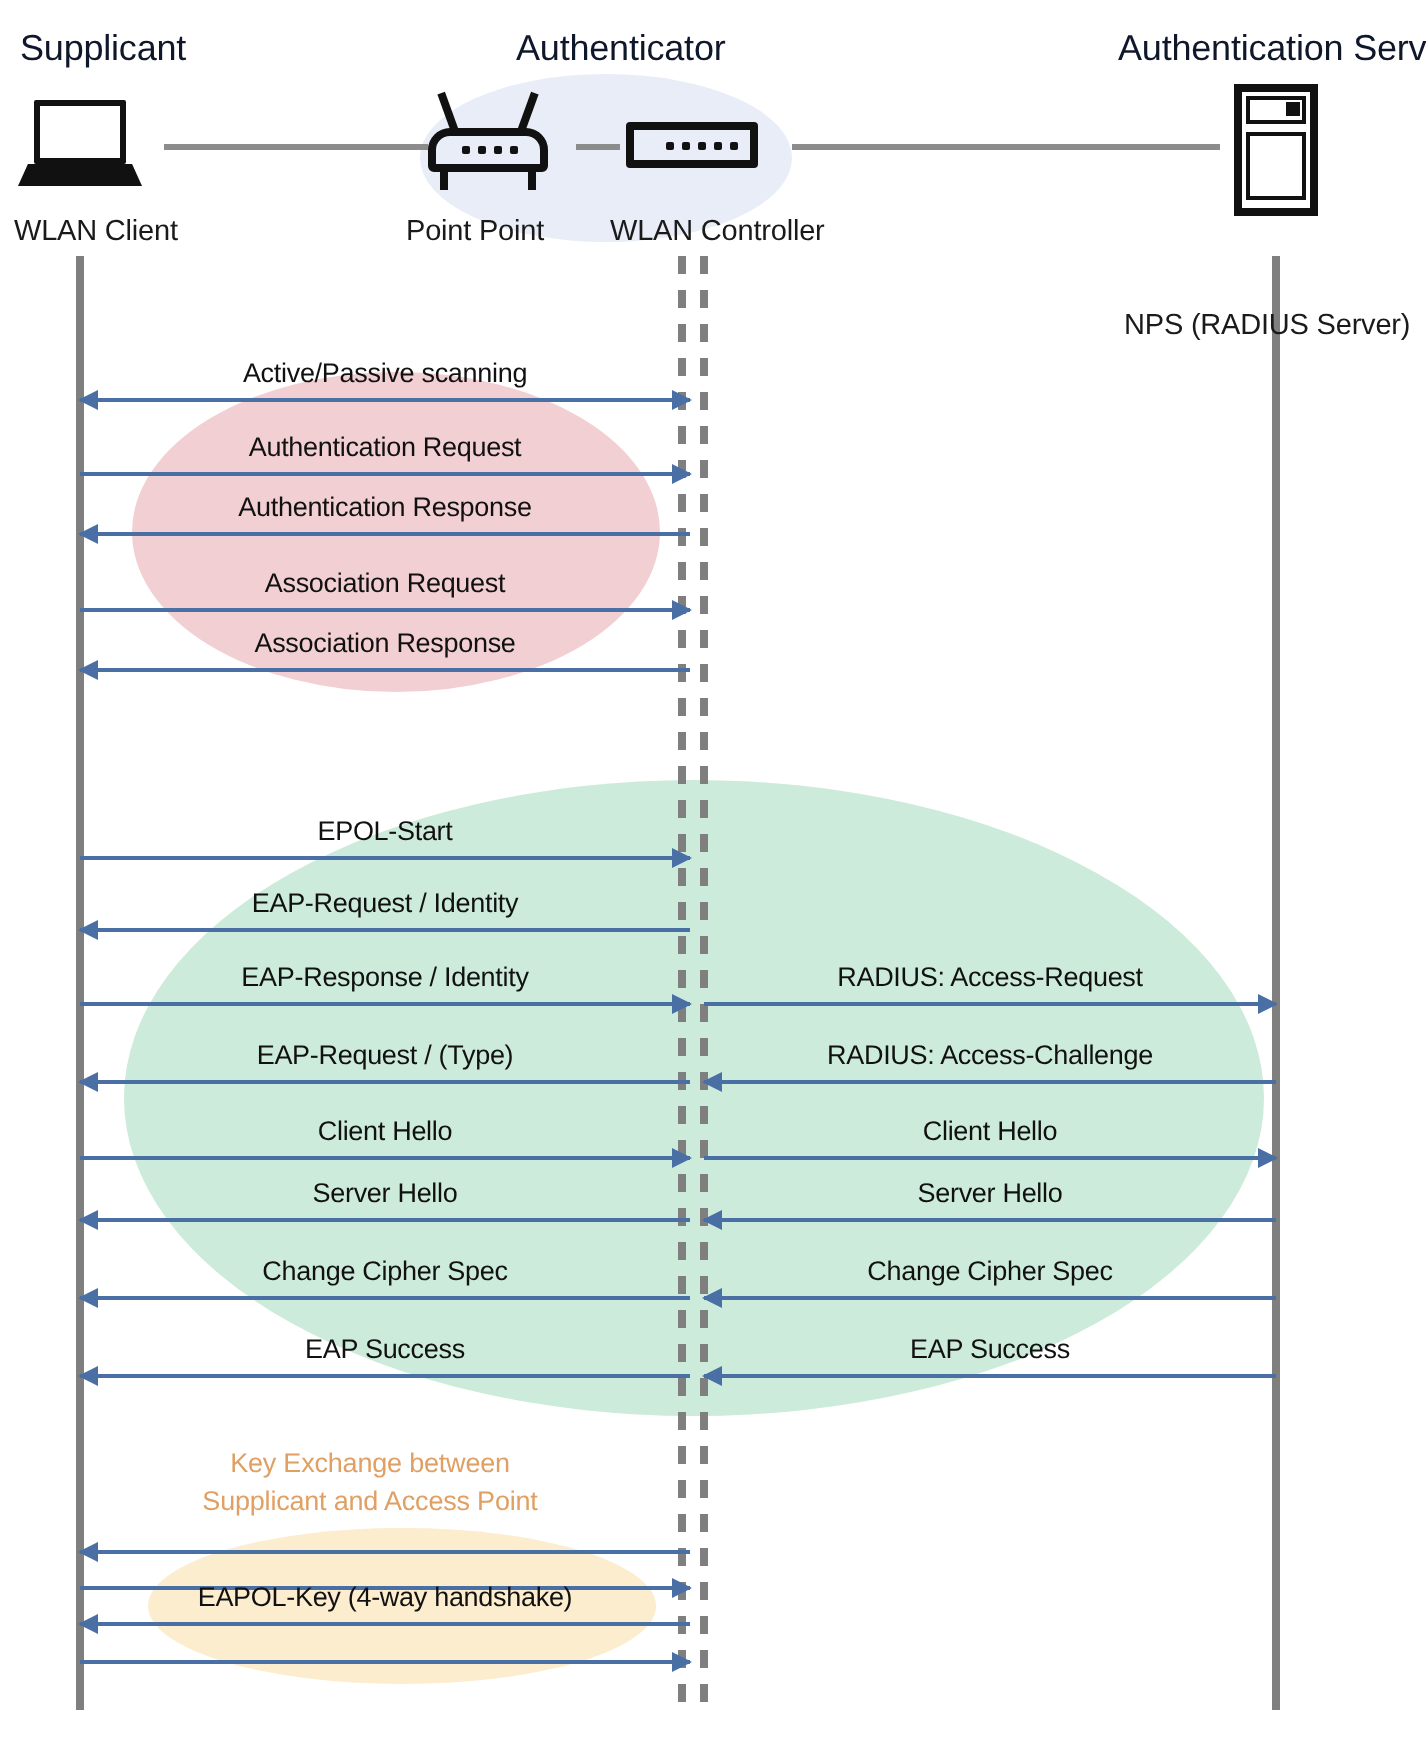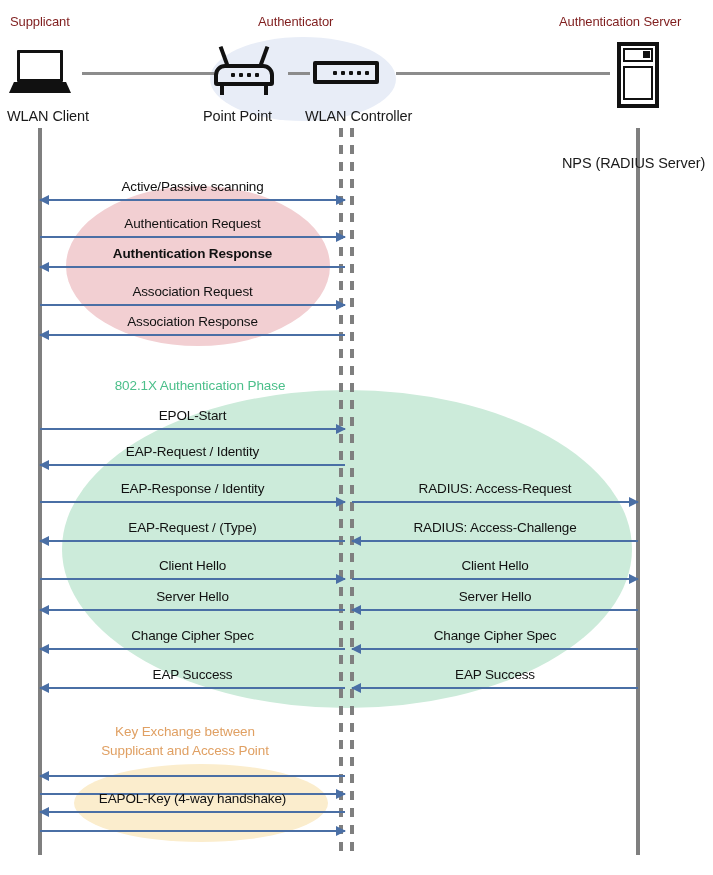--- a/index.html
+++ b/index.html
@@ -26,22 +26,22 @@
   
   .layer-ellipse { position: absolute; z-index: 1; }
   .layer-lifeline { position: absolute; z-index: 2; }
   .layer-arrow { position: absolute; z-index: 3; }
   .layer-text { position: absolute; z-index: 4; }
   .layer-header { position: absolute; z-index: 5; }
 
   
   .actor-role {
     position: absolute;
-    font-size: 13px;
-    color: #7f1d1d;
+    font-size: 18px;
+    color: #0f172a;
     white-space: nowrap;
     letter-spacing: -0.1px;
     text-align: center;
   }
   .actor-name {
     position: absolute;
     font-size: 14.5px;
     color: #1a1a1a;
     white-space: nowrap;
     letter-spacing: -0.1px;
@@ -276,39 +276,38 @@
   <div class="phase-ellipse layer-ellipse" id="ellipse-dot1x" style="left: 62px; top: 390px; width: 570px; height: 318px; background: rgb(204, 235, 218);"></div>
 
   <div class="phase-ellipse layer-ellipse" id="ellipse-keyexchange" style="left: 74px; top: 764px; width: 254px; height: 78px; background: rgb(251, 237, 205);"></div>
 
   <div class="lifeline-solid layer-lifeline" style="left:38px;  top:128px; height:727px;"></div>
   <div class="lifeline-dashed layer-lifeline" style="left:339px; top:128px; height:727px;"></div>
   <div class="lifeline-dashed layer-lifeline" style="left:350px; top:128px; height:727px;"></div>
   <div class="lifeline-solid layer-lifeline" style="left:636px; top:128px; height:727px;"></div>
 
 
-  <div class="phase-title layer-text" id="title-dot1x" style="left: 200px; top: 376px; color: rgb(75, 191, 138);">802.1X Authentication Phase</div>
 
   <div class="phase-title layer-text" id="title-keyexchange-2" style="left: 185px; top: 741px; color: rgb(224, 160, 99);">Supplicant and Access Point</div>
   <div class="phase-title layer-text" id="title-keyexchange-1" style="left: 185px; top: 722px; color: rgb(224, 160, 99);">Key Exchange between</div>
 
   <div id="messages-root">
       <div class="arrow layer-arrow" style="left: 40px; top: 199px; width: 305px;">
         <div class="arrow-head right"></div>
         <div class="arrow-head left"></div>
       </div>
       <div class="msg-label layer-text" style="left: 192.5px; top: 179px;">Active/Passive scanning</div>
       <div class="arrow layer-arrow" style="left: 40px; top: 236px; width: 305px;">
         <div class="arrow-head right"></div>
       </div>
       <div class="msg-label layer-text" style="left: 192.5px; top: 216px; text-align: center;">Authentication Request</div>
       <div class="arrow layer-arrow" style="left: 40px; top: 266px; width: 305px;">
         <div class="arrow-head left"></div>
       </div>
-      <div class="msg-label layer-text" style="left: 192.5px; top: 246px; font-weight: bold;">Authentication Response</div>
+      <div class="msg-label layer-text" style="left: 192.5px; top: 246px;">Authentication Response</div>
       <div class="arrow layer-arrow" style="left: 40px; top: 304px; width: 305px;">
         <div class="arrow-head right"></div>
       </div>
       <div class="msg-label layer-text" style="left: 192.5px; top: 284px;">Association Request</div>
       <div class="arrow layer-arrow" style="left: 40px; top: 334px; width: 305px;">
         <div class="arrow-head left"></div>
       </div>
       <div class="msg-label layer-text" style="left: 192.5px; top: 314px;">Association Response</div>
       <div class="arrow layer-arrow" style="left: 40px; top: 428px; width: 305px;">
         <div class="arrow-head right"></div>

